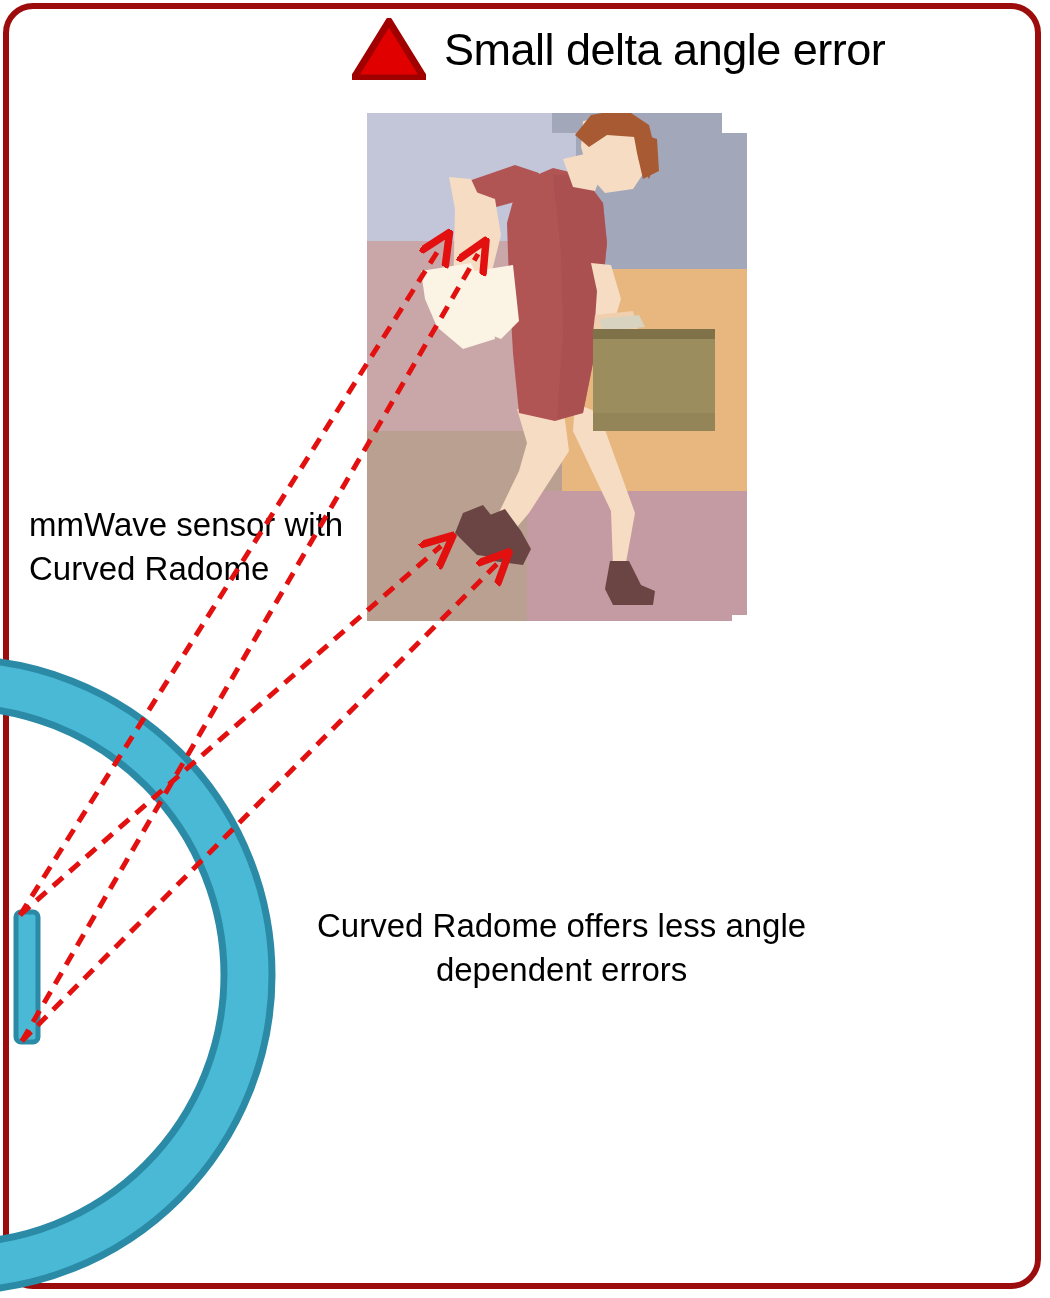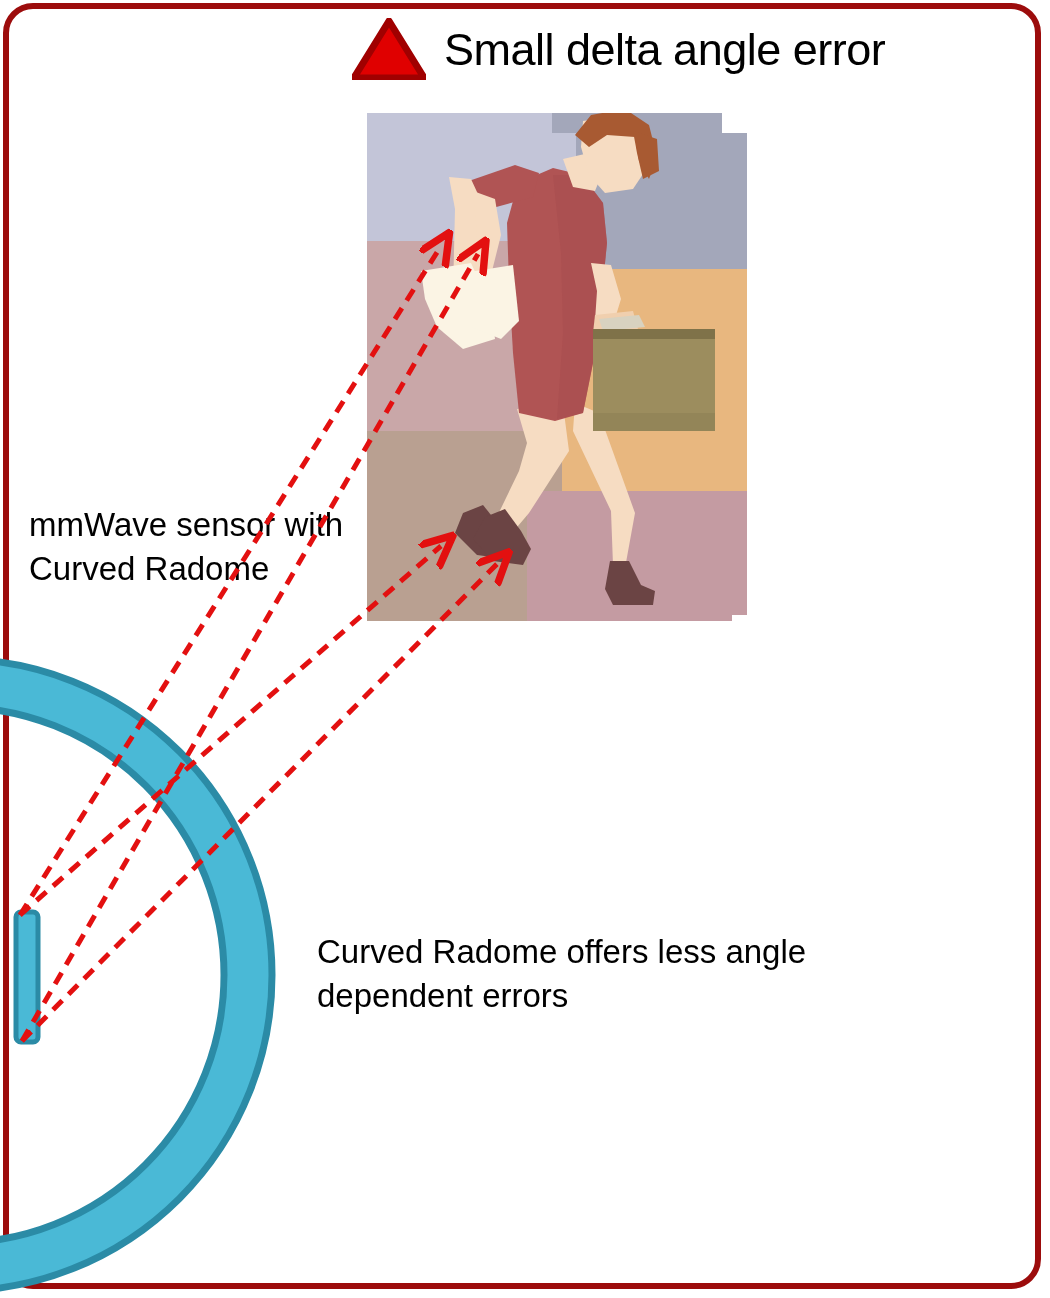--- a/index.html
+++ b/index.html
@@ -63,21 +63,21 @@
   #clipart svg { display: block; }
   
   .lbl {
     position: absolute;
     color: #000000;
     font-size: 33px;
     line-height: 1.32;
     white-space: pre-line;
   }
   #label-sensor { left: 29px; top: 503px; }
-  #label-caption { left: 317px; top: 930px; }
+  #label-caption { left: 317px; top: 904px; text-align: center; }
   
   #overlay {
     position: absolute;
     left: 0; top: 0;
     width: 1050px;
     height: 1298px;
     pointer-events: none;
   }
 </style>
 </head>

